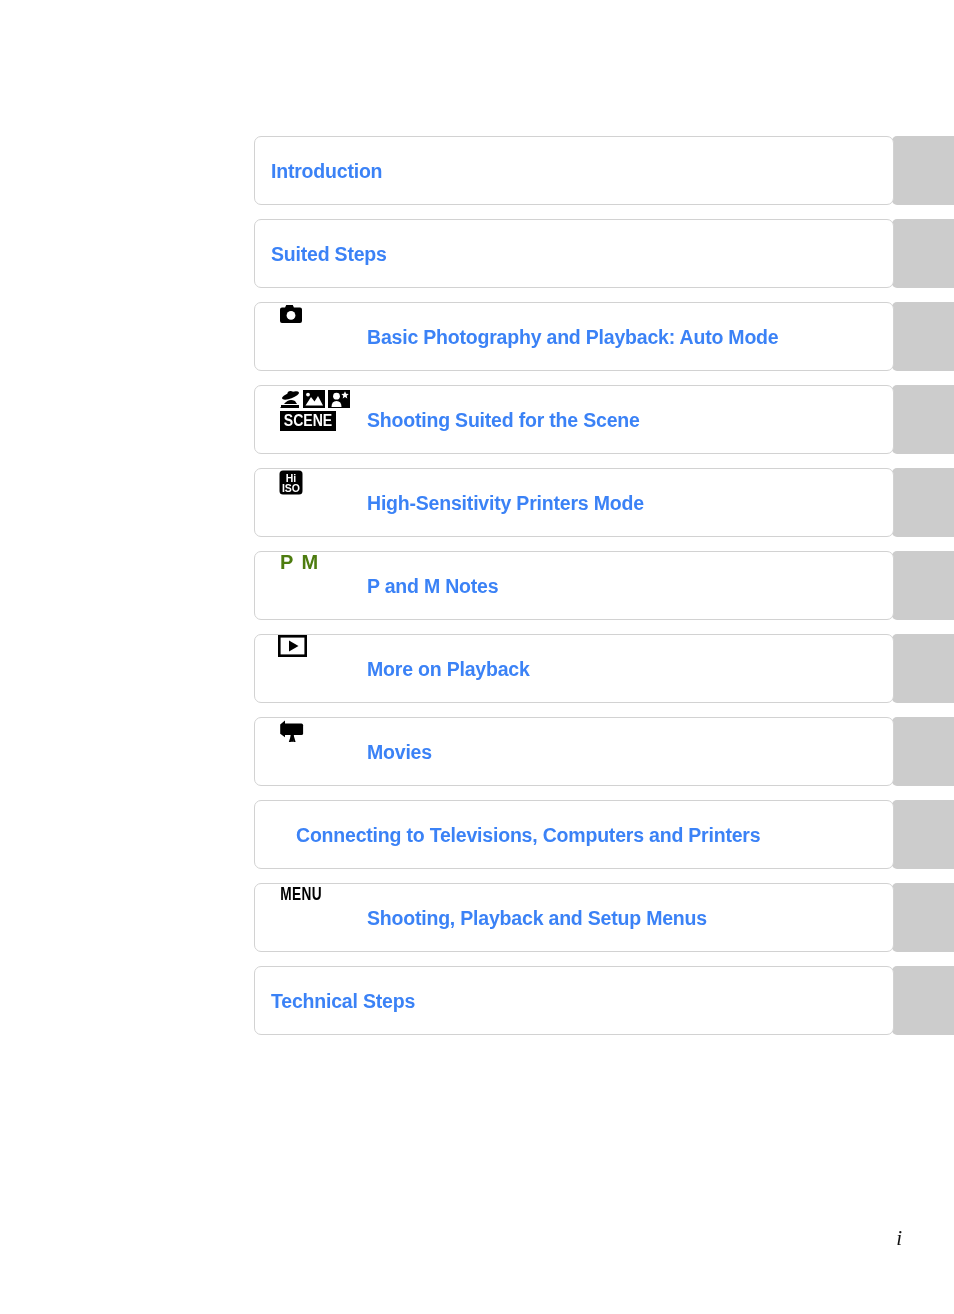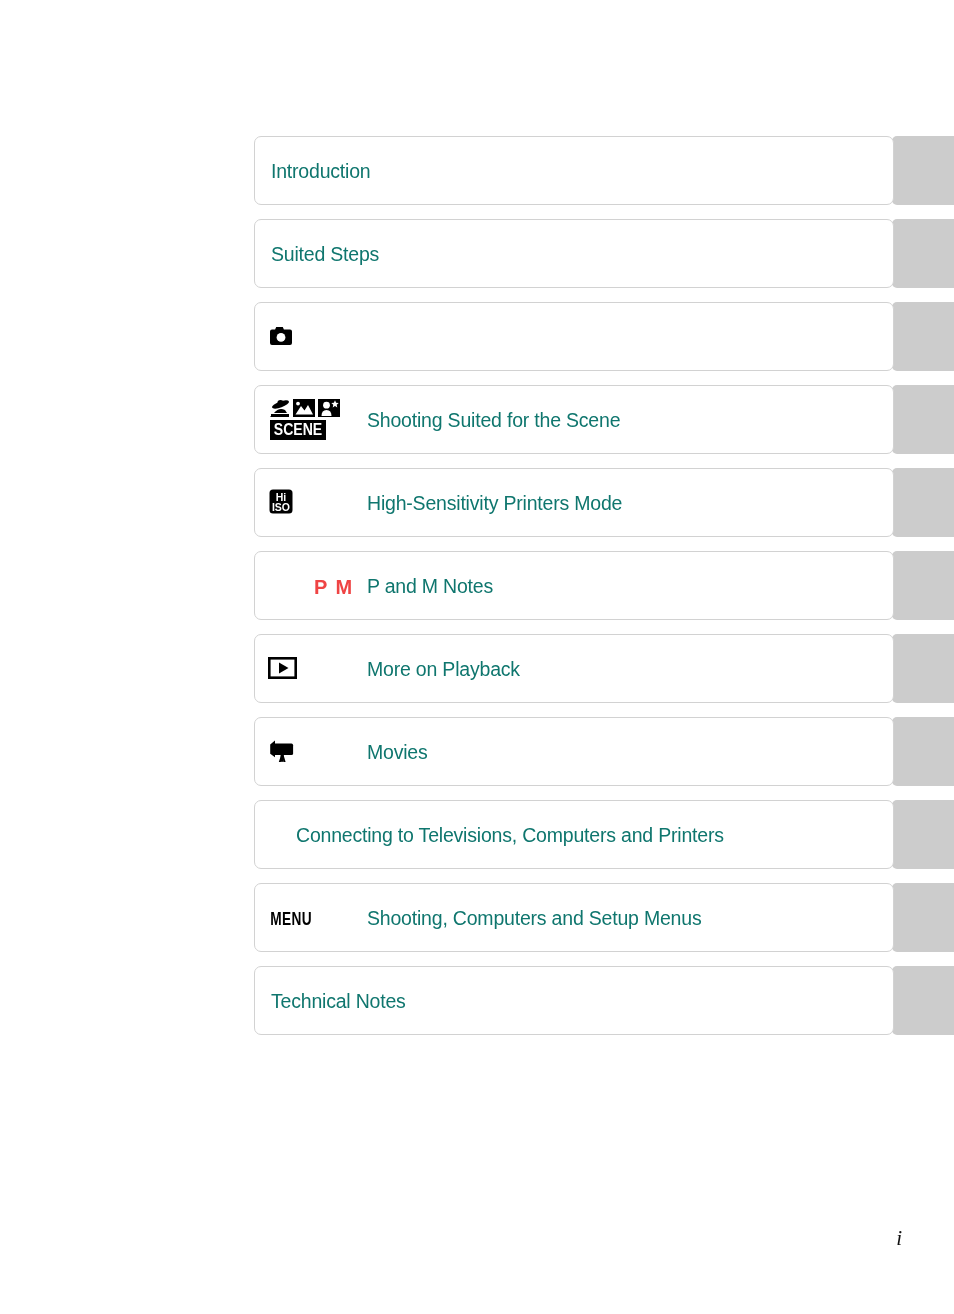--- a/index.html
+++ b/index.html
@@ -52,57 +52,55 @@
     background: #ffffff;
     border: 1.4px solid #d2d2d2;
     border-radius: 7px;
     z-index: 2;
     display: flex;
     align-items: center;
   }
 
   .chapter-icon {
     position: absolute;
-    left: 13px;
+    left: 23px;
     top: 0;
     height: 69px;
     width: 86px;
     display: flex;
-    align-items: center;
     justify-content: flex-start;
   }
 
   .chapter-title {
     position: absolute;
     top: 0;
     height: 69px;
     display: flex;
     align-items: center;
     font-size: 19.5px;
-    font-weight: normal;
-    color: #0f766e;
+    font-weight: bold;
+    color: #3b82f6;
     letter-spacing: -0.2px;
     white-space: nowrap;
   }
   .chapter-title.with-icon { left: 112px; }
   .chapter-title.no-icon   { left: 16px; }
   .chapter-title.indented  { left: 41px; }
 
   
   .ic { display: block; }
 
   
   .pm-icon {
     font-size: 20px;
     font-weight: bold;
-    color: #ef4444;
+    color: #4d7c0f;
     letter-spacing: 1.5px;
     line-height: 1;
     padding-left: 2px;
-    margin-left: 44px;
   }
 
   
   .menu-icon {
     font-size: 19px;
     font-weight: bold;
     color: #000;
     line-height: 1;
     transform: scaleX(0.72);
     transform-origin: left center;
@@ -142,20 +140,21 @@
     </div>
     <div class="chapter-row">
       <div class="tab-marker"></div>
       <div class="chapter-box">
         <div class="chapter-icon">
           <span class="ic"><svg width="26" height="22" viewBox="0 0 26 22">
               <path d="M8.2 2 h6.6 l1.1 2.4 H22 a2 2 0 0 1 2 2 V18 a2 2 0 0 1 -2 2 H4 a2 2 0 0 1 -2 -2 V6.4 a2 2 0 0 1 2 -2 h3.1 z" fill="#000"></path>
               <circle cx="13" cy="12.4" r="4.4" fill="#fff"></circle>
             </svg></span>
         </div>
+        <div class="chapter-title with-icon">Basic Photography and Playback: Auto Mode</div>
       </div>
     </div>
     <div class="chapter-row">
       <div class="tab-marker"></div>
       <div class="chapter-box">
         <div class="chapter-icon">
           <span class="ic"><svg width="74" height="48" viewBox="0 0 74 48">
               <g>
                 <path d="M2 4 h20 v18 H2 z" fill="#fff"></path>
                 <path d="M3 19 h18 v3 H3 z" fill="#000"></path>
@@ -236,24 +235,24 @@
       <div class="chapter-box">
         <div class="chapter-title indented">Connecting to Televisions, Computers and Printers</div>
       </div>
     </div>
     <div class="chapter-row">
       <div class="tab-marker"></div>
       <div class="chapter-box">
         <div class="chapter-icon">
           <span class="menu-icon">MENU</span>
         </div>
-        <div class="chapter-title with-icon">Shooting, Computers and Setup Menus</div>
-      </div>
-    </div>
-    <div class="chapter-row">
-      <div class="tab-marker"></div>
-      <div class="chapter-box">
-        <div class="chapter-title no-icon">Technical Notes</div>
+        <div class="chapter-title with-icon">Shooting, Playback and Setup Menus</div>
+      </div>
+    </div>
+    <div class="chapter-row">
+      <div class="tab-marker"></div>
+      <div class="chapter-box">
+        <div class="chapter-title no-icon">Technical Steps</div>
       </div>
     </div>
   </div>
 
 <div id="page-number">i</div>
 
 </body></html>

